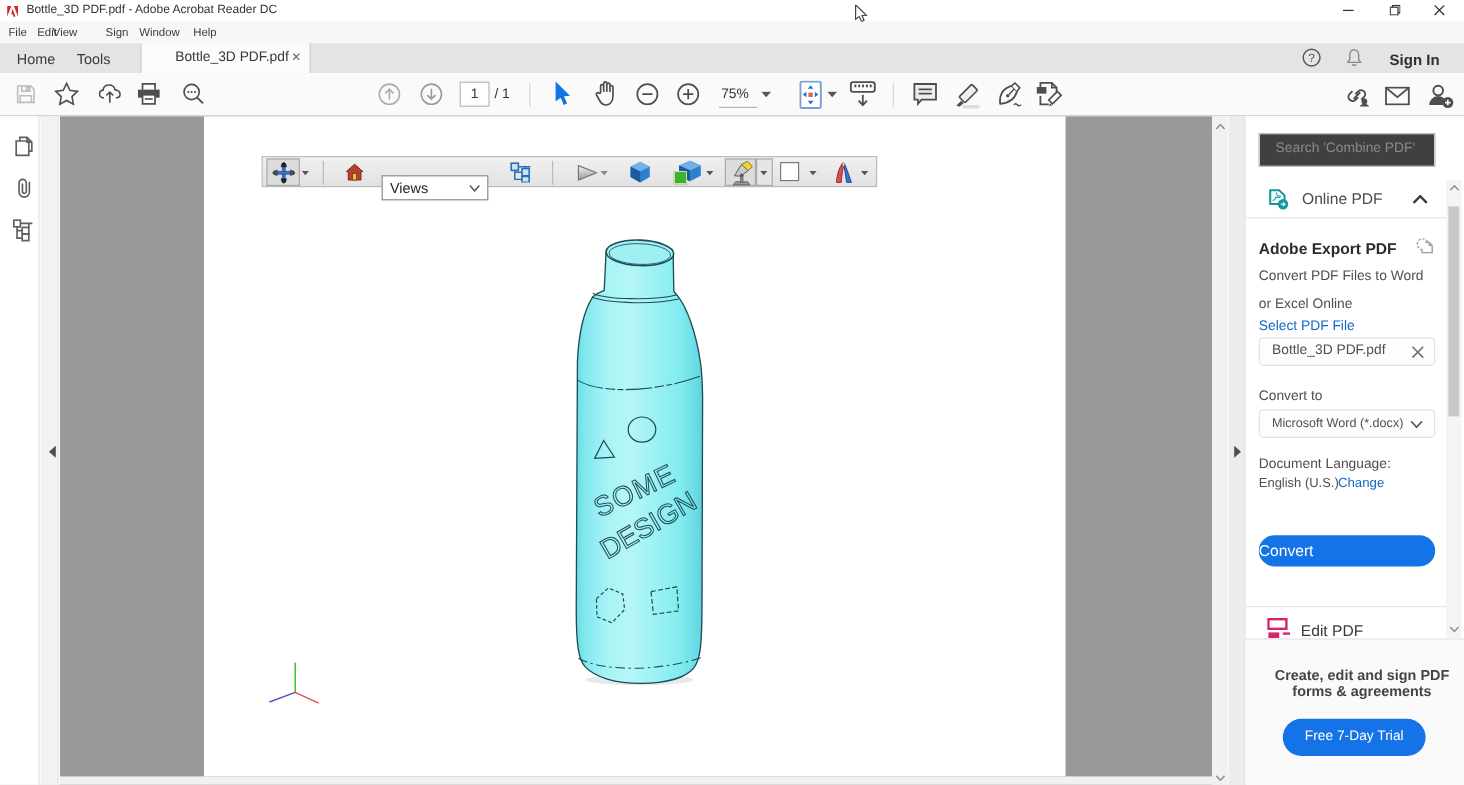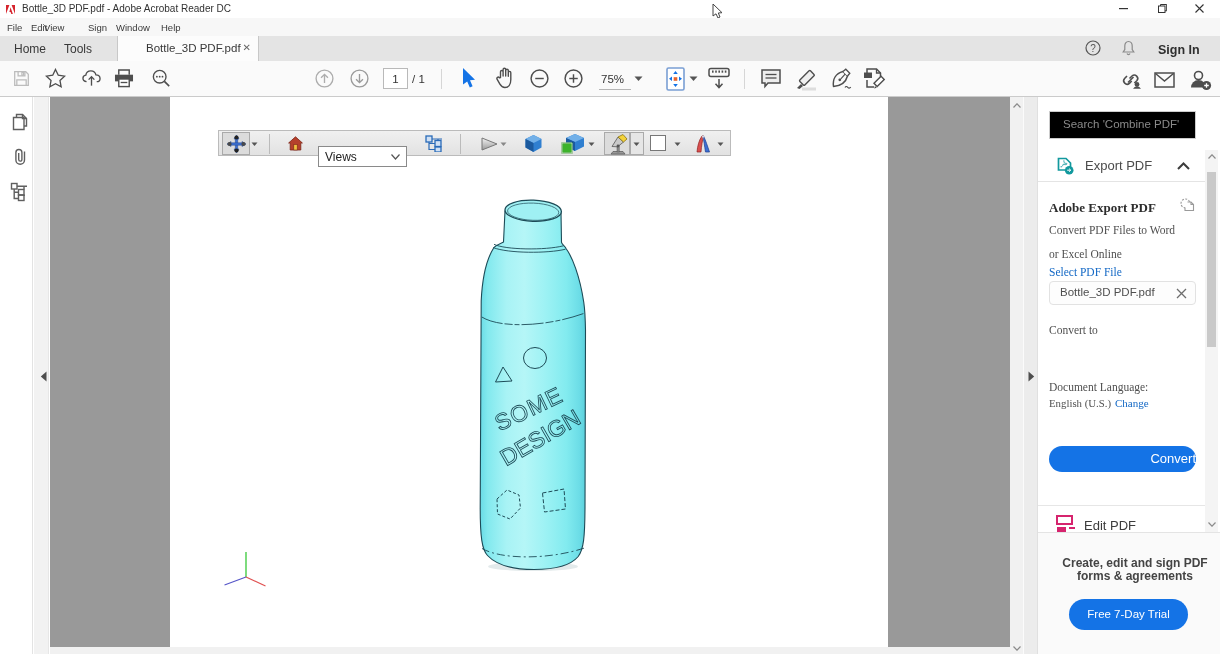--- a/index.html
+++ b/index.html
@@ -26,25 +26,25 @@
   #leftbar { left:34px; top:97px; width:15px; height:557px; background:#f2f2f2; border-right:1px solid #e7e7e7; }
   #docarea { left:50px; top:97px; width:960px; height:557px; background:#999999; }
   #page { position:absolute; left:120px; top:0; width:718px; height:550px; background:#fff; }
   #hscroll { position:absolute; left:0; top:550px; width:960px; height:7px; background:#f1f1f1; }
   #vscroll { left:1010px; top:97px; width:13px; height:557px; background:#f1f1f1; }
   #rightbar { left:1023px; top:97px; width:15px; height:557px; background:#ececec; border-left:1px solid #fbfbfb; border-right:1px solid #e0e0e0;}
   #rightpanel { left:1038px; top:97px; width:182px; height:557px; background:#fff; }
   
   #tb3d { position:absolute; left:168px; top:33px; width:513px; height:26px; background:linear-gradient(#f0f0f0,#e2e2e2); border:1px solid #bbb; }
   
-  .rp-label { position:absolute; font-size:11.5px; color:#4f4f4f;font-family:Liberation Serif, serif; }
+  .rp-label { position:absolute; font-size:11.5px; color:#4f4f4f; }
   .rp-blue { color:#1368c5; }
   .rp-box { position:absolute; left:11px; width:147px; height:24px; background:#fdfdfd; border:1px solid #e2e2e2; border-radius:4px; font-size:11.5px; color:#4f4f4f; }
-  #searchbox { position:absolute; left:11px; top:14px; width:147px; height:28px; border:1px solid #ccc; background:#000000; font-size:11.5px; color:#8a8a8a; }
-  #convertbtn { position:absolute; left:11px; top:349px; width:147px; height:26px; background:#1473e6; border-radius:13px; color:#fff; font-size:13px; text-align:right; line-height:26px; }
+  #searchbox { position:absolute; left:11px; top:14px; width:147px; height:28px; border:1px solid #ccc; background:#404040; font-size:11.5px; color:#8a8a8a; }
+  #convertbtn { position:absolute; left:11px; top:349px; width:147px; height:26px; background:#1473e6; border-radius:13px; color:#fff; font-size:13px; text-align:left; line-height:26px; }
   #adsec { position:absolute; left:0px; top:435px; width:182px; height:122px; background:#fafafa; border-top:1px solid #e4e4e4; }
   #trialbtn { position:absolute; left:31px; top:66px; width:119px; height:31px; background:#1473e6; border-radius:15.5px; color:#fff; font-size:11.5px; text-align:center; line-height:31px; }
 </style>
 </head>
 <body>
 
   <div class="abs" id="titlebar">
     <svg class="abs" style="left:5px;top:4px" width="11" height="11" viewBox="0 0 11 11">
       <rect x="0" y="0" width="11" height="11" fill="#fff"></rect>
       <path d="M6.6 1 L10 10 L10 1 Z M4.4 1 L1 10 L1 1 Z M5.5 3.2 L7.9 10 L6.3 10 L5.6 7.9 L4.4 7.9 Z" fill="#d6252e"></path>
@@ -392,21 +392,21 @@
   <div class="abs" id="rightpanel">
     <div id="searchbox">
       <span style="position:absolute;left:13px;top:6px">Search 'Combine PDF'</span>
     </div>
     <svg class="abs" style="left:19px;top:60px" width="17" height="18" viewBox="0 0 17 18">
       <path d="M1.5 1.5 L9 1.5 L13.5 6 L13.5 13 L1.5 13 Z" fill="none" stroke="#12999e" stroke-width="1.7"></path>
       <path d="M3.5 9.8 C4.5 10.3 5.5 9.3 6.3 7.2 C7.5 7.7 9.3 7.9 9.9 7.1 C10.3 6.4 9.2 6.1 7.8 6.4 C7.1 5.3 6.7 4.1 6.9 3.3" fill="none" stroke="#12999e" stroke-width="0.9"></path>
       <circle cx="12.2" cy="13.2" r="4.3" fill="#12999e"></circle>
       <path d="M10.2 13.2 L13.4 13.2 M12.1 11.7 L13.8 13.2 L12.1 14.7" fill="none" stroke="#fff" stroke-width="1"></path>
     </svg>
-    <span class="abs" style="left:47px;top:61px;font-size:13px;color:#4b4b4b">Export PDF</span>
+    <span class="abs" style="left:47px;top:61px;font-size:13px;color:#4b4b4b">Online PDF</span>
     <svg class="abs" style="left:139px;top:65px" width="13" height="8">
       <path d="M1 7 L6.5 1.5 L12 7" fill="none" stroke="#3c3c3c" stroke-width="2"></path>
     </svg>
     <div class="abs" style="left:0;top:84px;width:167px;height:1px;background:#e4e4e4"></div>
 
     <span class="rp-label" style="left:11px;top:103px;font-size:13px;font-weight:700;color:#2d2d2d">Adobe Export PDF</span>
     <svg class="abs" style="left:142px;top:101px" width="15" height="14" viewBox="0 0 15 14" fill="none" stroke="#9a9a9a" stroke-width="1.1">
       <circle cx="5.5" cy="5.5" r="4.5" stroke-dasharray="2 1.4"></circle>
       <path d="M5 9.5 L5 12.5 L13.5 12.5 L13.5 6.5 L11 4 L7.5 4" fill="#fff"></path>
       <path d="M11 4 L11 6.5 L13.5 6.5"></path>
@@ -414,20 +414,26 @@
     <span class="rp-label" style="left:11px;top:127px">Convert PDF Files to Word</span>
     <span class="rp-label" style="left:11px;top:151px">or Excel Online</span>
     <span class="rp-label rp-blue" style="left:11px;top:169px">Select PDF File</span>
     <div class="rp-box" style="top:184px">
       <span style="position:absolute;left:10px;top:4px">Bottle_3D PDF.pdf</span>
       <svg style="position:absolute;right:8px;top:6px" width="11" height="11">
         <path d="M1 1 L10 10 M10 1 L1 10" stroke="#6e6e6e" stroke-width="1.3"></path>
       </svg>
     </div>
     <span class="rp-label" style="left:11px;top:227px">Convert to</span>
+    <div class="rp-box" style="top:244px">
+      <span style="position:absolute;left:10px;top:5px;font-size:10.5px">Microsoft Word (*.docx)</span>
+      <svg style="position:absolute;right:9px;top:8px" width="11" height="7">
+        <path d="M1 1 L5.5 6 L10 1" fill="none" stroke="#555" stroke-width="1.4"></path>
+      </svg>
+    </div>
     <span class="rp-label" style="left:11px;top:284px">Document Language:</span>
     <span class="rp-label" style="left:11px;top:300px;font-size:10.8px">English (U.S.)</span>
     <span class="rp-label rp-blue" style="left:77px;top:300px;font-size:11px">Change</span>
     <div id="convertbtn">Convert</div>
     <div class="abs" style="left:0;top:408px;width:169px;height:1px;background:#e6e6e6"></div>
     <svg class="abs" style="left:18px;top:418px" width="20" height="17" viewBox="0 0 20 17">
       <rect x="1" y="1" width="15" height="8" fill="none" stroke="#d6246e" stroke-width="2"></rect>
       <rect x="1" y="12" width="9" height="5" fill="#d6246e"></rect>
       <rect x="13" y="12" width="6" height="2" fill="#d6246e"></rect>
     </svg>

